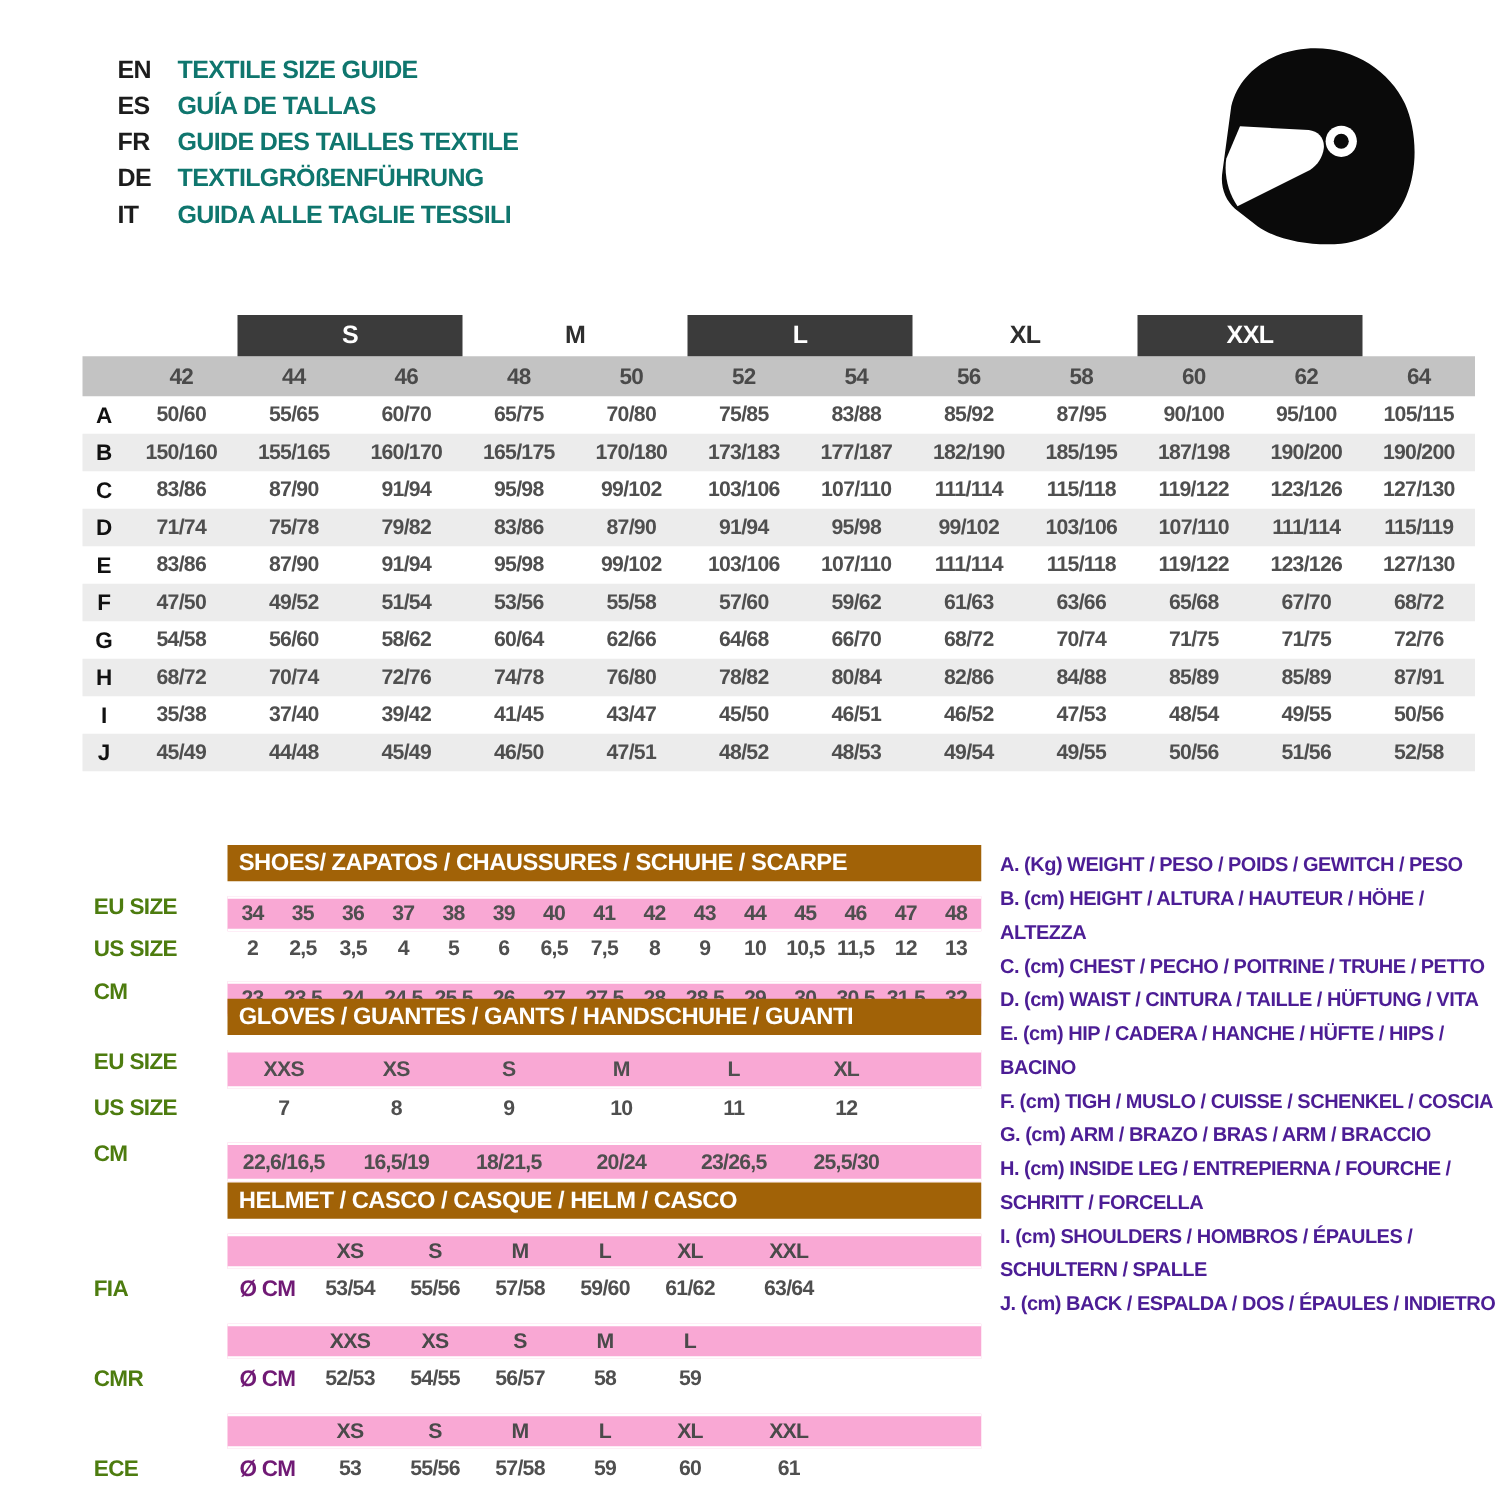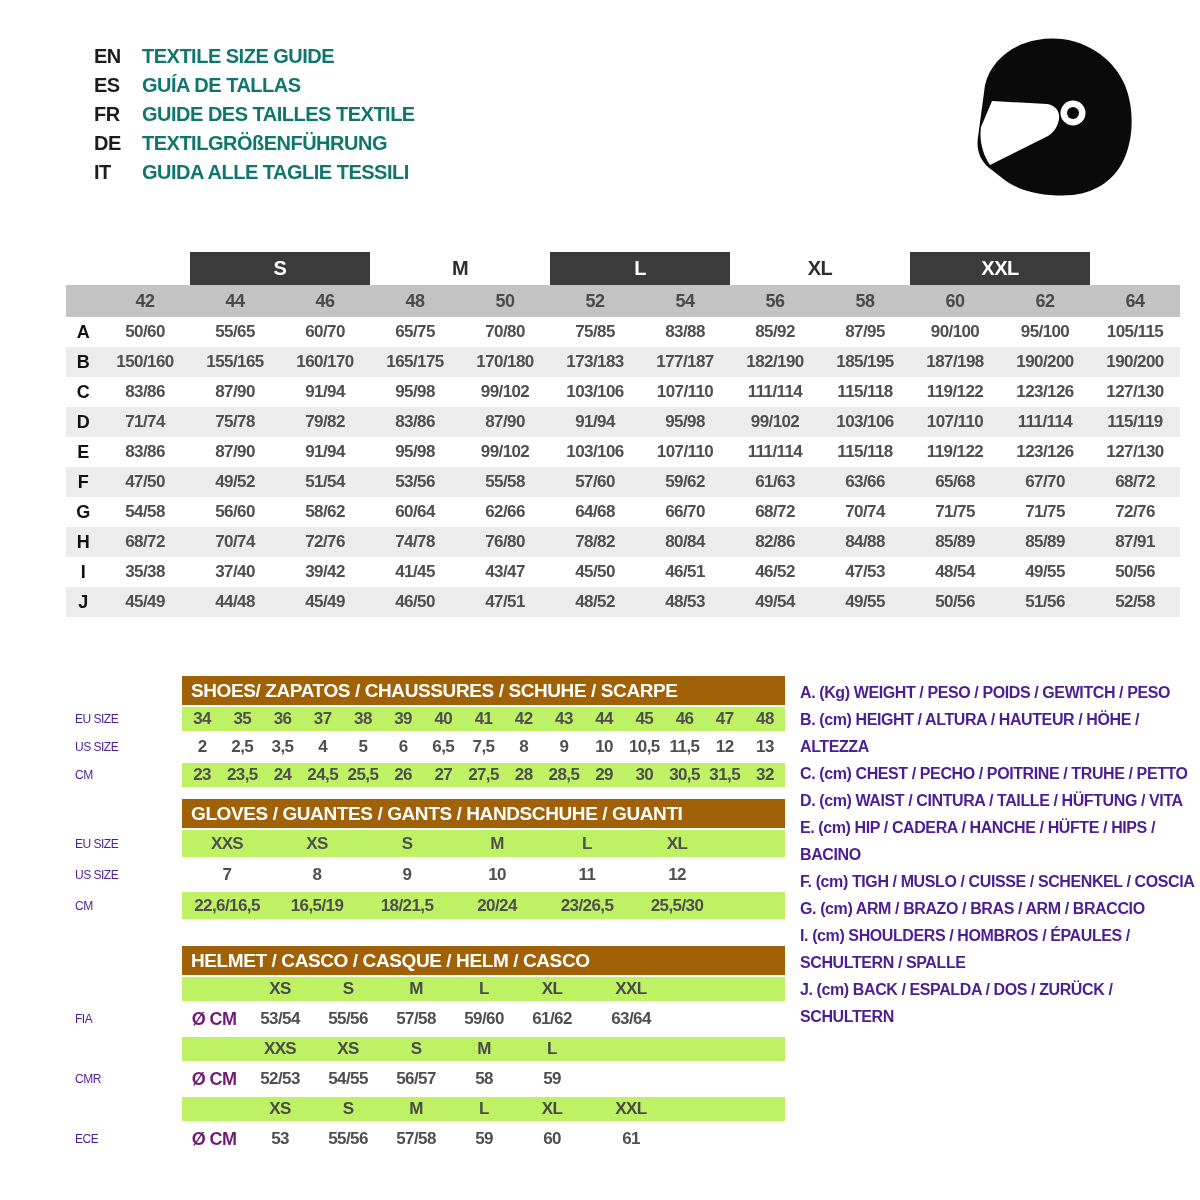--- a/index.html
+++ b/index.html
@@ -26,26 +26,26 @@
   .size-box{background:#3b3b3b;color:#ffffff;}
   .size-plain{color:#2e2e2e;}
   .sp1{grid-column:3/5;} .sp2{grid-column:5/7;} .sp3{grid-column:7/9;}
   .sp4{grid-column:9/11;} .sp5{grid-column:11/13;}
   .num-row{background:#c3c3c3;height:32px;}
   .num-row .cell{color:#4a4a4a;font-size:18px;}
   .shaded{background:#ececec;}
   
   .subtable{position:absolute;left:75px;width:710px;}
   .sub-row{display:grid;grid-template-columns:107px 603px;align-items:stretch;}
-  .sub-label{display:flex;align-items:center;font-weight:normal;font-size:12px;letter-spacing:-0.5px;color:#4c1d95;}
+  .sub-label{display:flex;align-items:center;font-weight:bold;font-size:18px;letter-spacing:-0.5px;color:#4d7c0f;}
   .dark-header{background:#a16207;color:#ffffff;font-weight:bold;font-size:19px;letter-spacing:-0.4px;
     height:29px;display:flex;align-items:center;padding-left:9px;box-sizing:border-box;white-space:nowrap;}
   .cells{display:grid;align-items:center;}
   .cells .cell{text-align:center;font-weight:bold;font-size:17px;letter-spacing:-0.6px;color:#4f4f4f;white-space:nowrap;}
-  .shaded-strip{background:#bef264;border-top:2px solid #fff;border-bottom:2px solid #fff;box-sizing:border-box;}
+  .shaded-strip{background:#f9a8d4;border-top:2px solid #fff;border-bottom:2px solid #fff;box-sizing:border-box;margin-top:12px;}
   .shoes-cols{grid-template-columns:repeat(15,1fr);height:28px;}
   .gloves-cols{grid-template-columns:repeat(6,90px) 1fr;height:31px;}
   .helmet-cols{grid-template-columns:64px 68px 68px 68px 68px 68px 90px 1fr;}
   .h-size{height:28px;}
   .h-size .cell{color:#4a4a4a;}
   .h-val{height:32px;}
   .h-val .cell:first-child{font-size:18px;color:#701a75;}
   
   .legend{position:absolute;left:800px;top:679px;width:398px;}
   .legend-line{font-weight:bold;font-size:16px;line-height:27px;letter-spacing:-0.4px;color:#4c1d95;}
@@ -445,15 +445,16 @@
 </div>
 
 <div class="legend">
   <div class="legend-line">A. (Kg) WEIGHT / PESO / POIDS / GEWITCH / PESO</div>
   <div class="legend-line">B. (cm) HEIGHT / ALTURA / HAUTEUR / HÖHE / ALTEZZA</div>
   <div class="legend-line">C. (cm) CHEST / PECHO / POITRINE / TRUHE / PETTO</div>
   <div class="legend-line">D. (cm) WAIST / CINTURA / TAILLE / HÜFTUNG / VITA</div>
   <div class="legend-line">E. (cm) HIP / CADERA / HANCHE / HÜFTE / HIPS /  BACINO</div>
   <div class="legend-line">F. (cm) TIGH / MUSLO / CUISSE / SCHENKEL / COSCIA</div>
   <div class="legend-line">G. (cm) ARM / BRAZO / BRAS / ARM / BRACCIO</div>
+  <div class="legend-line">H. (cm) INSIDE LEG / ENTREPIERNA / FOURCHE / SCHRITT / FORCELLA</div>
   <div class="legend-line">I. (cm) SHOULDERS / HOMBROS / ÉPAULES / SCHULTERN / SPALLE</div>
-  <div class="legend-line">J. (cm) BACK / ESPALDA / DOS / ZURÜCK / SCHULTERN</div>
+  <div class="legend-line">J. (cm) BACK / ESPALDA / DOS / ÉPAULES / INDIETRO</div>
 </div>
 
 </body></html>

